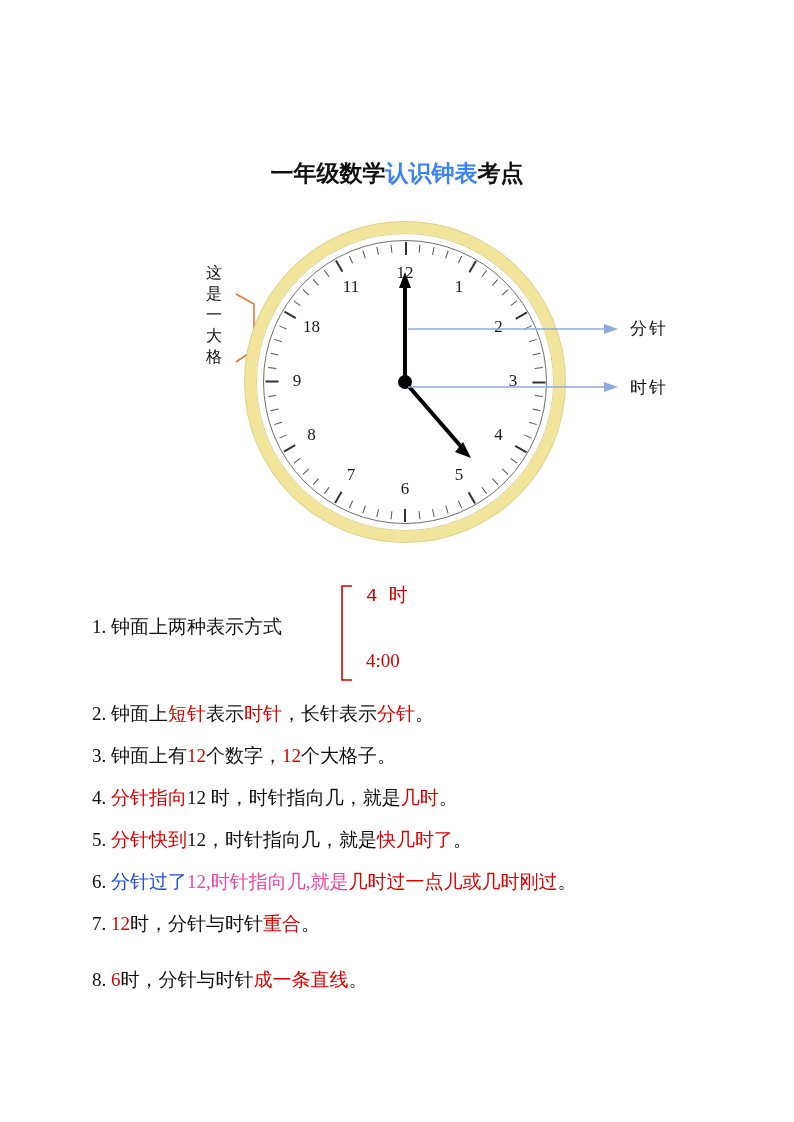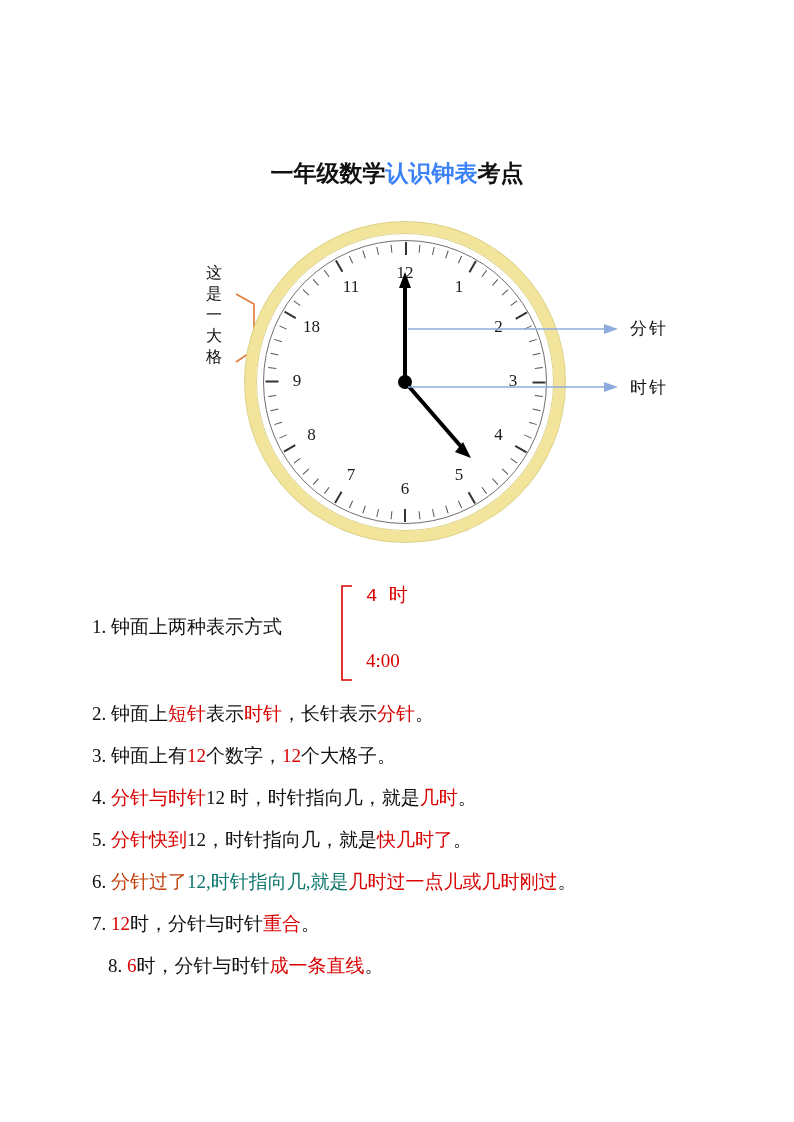--- a/index.html
+++ b/index.html
@@ -418,20 +418,20 @@
       <span>钟面上两种表示方式</span>
     </div>
     <svg style="position:absolute; left:338px; top:6px;" width="22" height="100">
       <polyline points="14,2 4,2 4,96 14,96" fill="none" stroke="#d80000" stroke-width="1.6"></polyline>
     </svg>
     <div class="brace-item" style="left:366px; top:4px;font-family:Liberation Mono, monospace;">4 时</div>
     <div class="brace-item" style="left:366px; top:72px;">4:00</div>
 
     <div class="pt" id="pt2" style="left:92px; top:123px;"><span>2. </span><span style="color: rgb(17, 17, 17);">钟面上</span><span style="color: rgb(216, 0, 0);">短针</span><span style="color: rgb(17, 17, 17);">表示</span><span style="color: rgb(216, 0, 0);">时针</span><span style="color: rgb(17, 17, 17);">，长针表示</span><span style="color: rgb(216, 0, 0);">分针</span><span style="color: rgb(17, 17, 17);">。</span></div>
     <div class="pt" id="pt3" style="left:92px; top:165px;"><span>3. </span><span style="color: rgb(17, 17, 17);">钟面上有</span><span style="color: rgb(216, 0, 0);">12</span><span style="color: rgb(17, 17, 17);">个数字，</span><span style="color: rgb(216, 0, 0);">12</span><span style="color: rgb(17, 17, 17);">个大格子。</span></div>
-    <div class="pt" id="pt4" style="left:92px; top:207px;"><span>4. </span><span style="color: rgb(216, 0, 0);">分针与时针</span><span style="color: rgb(17, 17, 17);">12 时，时针指向几，就是</span><span style="color: rgb(216, 0, 0);">几时</span><span style="color: rgb(17, 17, 17);">。</span></div>
+    <div class="pt" id="pt4" style="left:92px; top:207px;"><span>4. </span><span style="color: rgb(216, 0, 0);">分针指向</span><span style="color: rgb(17, 17, 17);">12 时，时针指向几，就是</span><span style="color: rgb(216, 0, 0);">几时</span><span style="color: rgb(17, 17, 17);">。</span></div>
     <div class="pt" id="pt5" style="left:92px; top:249px;"><span>5. </span><span style="color: rgb(216, 0, 0);">分针快到</span><span style="color: rgb(17, 17, 17);">12，时针指向几，就是</span><span style="color: rgb(216, 0, 0);">快几时了</span><span style="color: rgb(17, 17, 17);">。</span></div>
-    <div class="pt" id="pt6" style="left:92px; top:291px;"><span>6. </span><span style="color: #c2410c;">分针过了</span><span style="color: #0f766e; margin-top: 40px;">12,时针指向几,就是</span><span style="color: rgb(216, 0, 0);">几时过一点儿或几时刚过</span><span style="color: rgb(17, 17, 17);">。</span></div>
+    <div class="pt" id="pt6" style="left:92px; top:291px;"><span>6. </span><span style="color: #1d4ed8;">分针过了</span><span style="color: #ec4899; margin-top: 40px;">12,时针指向几,就是</span><span style="color: rgb(216, 0, 0);">几时过一点儿或几时刚过</span><span style="color: rgb(17, 17, 17);">。</span></div>
     <div class="pt" id="pt7" style="left:92px; top:333px;"><span>7. </span><span style="color: rgb(216, 0, 0);">12</span><span style="color: rgb(17, 17, 17);">时，分针与时针</span><span style="color: rgb(216, 0, 0); margin-top: 12px;">重合</span><span style="color: rgb(17, 17, 17);">。</span></div>
-    <div class="pt" id="pt8" style="left:92px; top:375px;margin-left:16px;"><span>8. </span><span style="color: rgb(216, 0, 0);">6</span><span style="color: rgb(17, 17, 17);">时，分针与时针</span><span style="color: rgb(216, 0, 0);">成一条直线</span><span style="color: rgb(17, 17, 17);">。</span></div>
+    <div class="pt" id="pt8" style="left:92px; top:389px;"><span>8. </span><span style="color: rgb(216, 0, 0);">6</span><span style="color: rgb(17, 17, 17);">时，分针与时针</span><span style="color: rgb(216, 0, 0);">成一条直线</span><span style="color: rgb(17, 17, 17);">。</span></div>
   </div>
 
 </div>
 
 </body></html>

